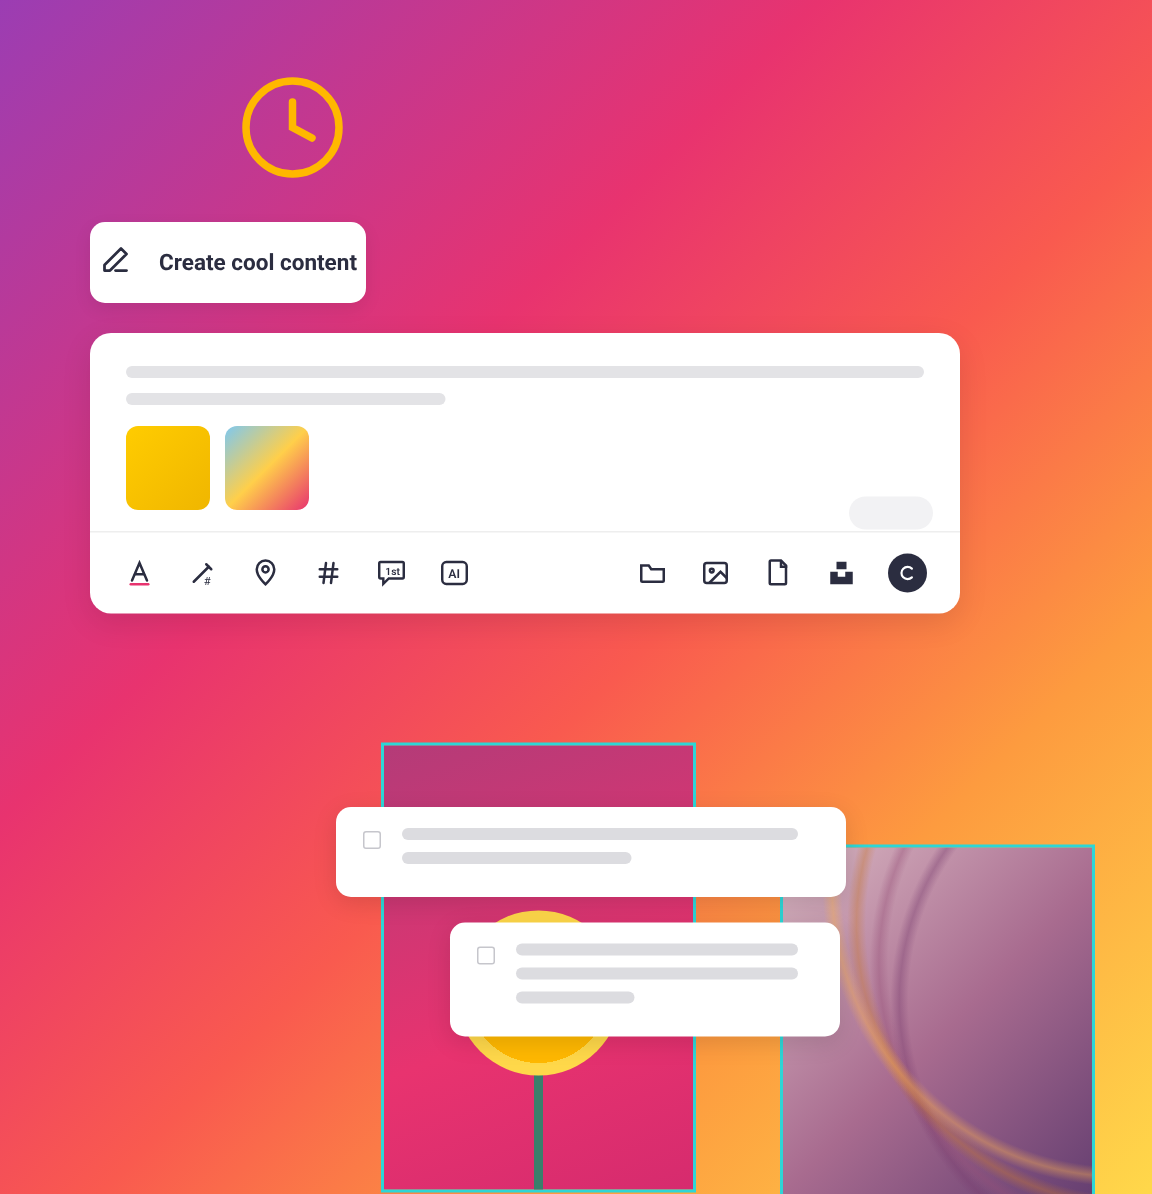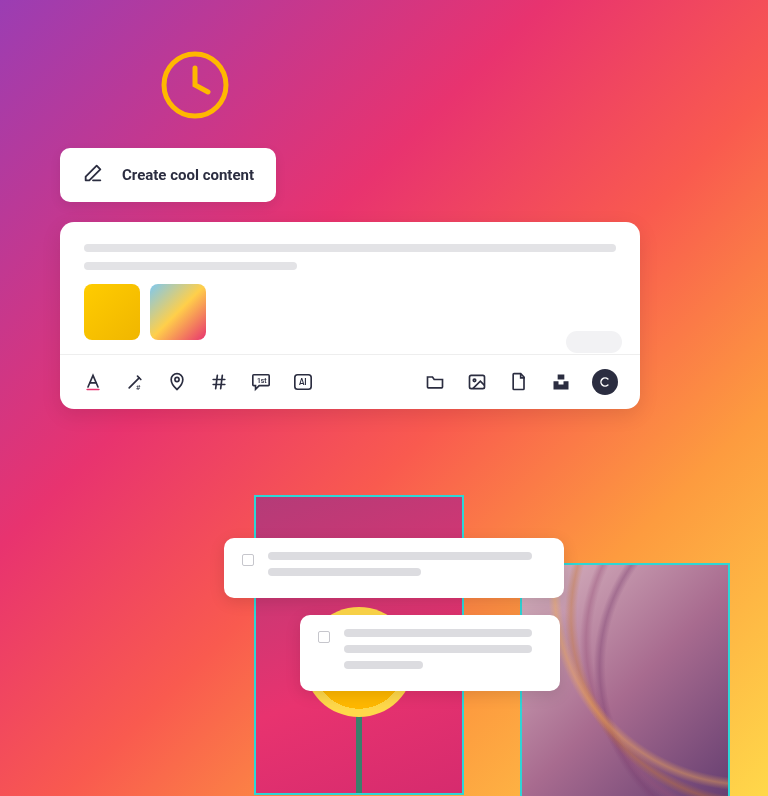--- a/index.html
+++ b/index.html
@@ -18,21 +18,21 @@
     top: 50px;
     left: 160px;
   }
 
   .create-card {
     position: absolute;
     top: 148px;
     left: 60px;
     background: #fff;
     border-radius: 10px;
-    padding: 14px 22px;
+    padding: 14px 6px;
     display: flex;
     align-items: center;
     gap: 18px;
     box-shadow: 0 4px 12px rgba(0,0,0,0.08);
   }
   .create-card span {
     font-weight: 700;
     font-size: 15px;
     color: #2b2d40;
   }

